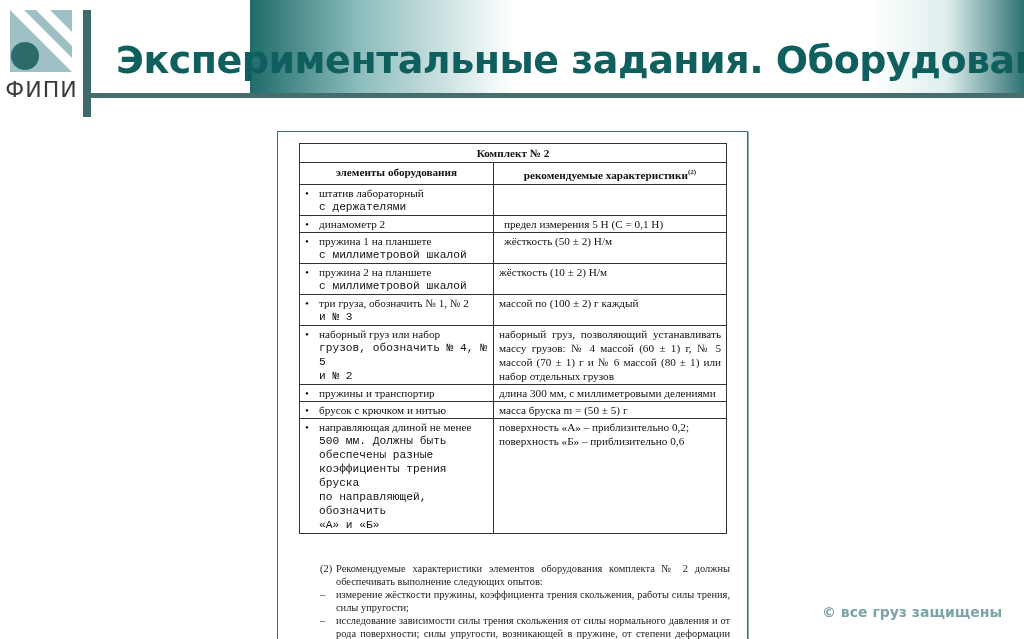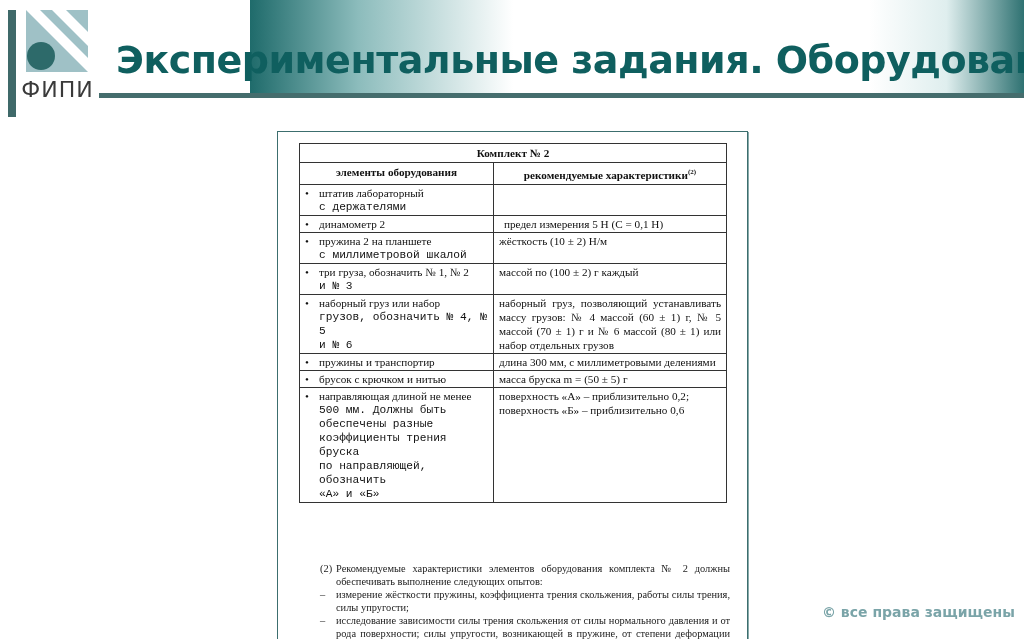--- a/index.html
+++ b/index.html
@@ -15,21 +15,21 @@
     content:""; position:absolute; left:0; top:0; width:100%; height:100%;
     background:linear-gradient(160deg, rgba(255,255,255,0) 0%, rgba(255,255,255,0) 40%, rgba(255,255,255,0) 100%);
   }
   .header-line {
     position:absolute; left:82px; top:93px; width:942px; height:5px; background:#456d6d;
   }
   .logo-shadow {
     position:absolute; left:8px; top:10px; width:83px; height:107px; background:#3f6969;
   }
   .logo-box {
-    position:absolute; left:16px; top:0; width:83px; height:119px; background:#ffffff;
+    position:absolute; left:0; top:0; width:83px; height:119px; background:#ffffff;
   }
   .logo-mark { position:absolute; left:10px; top:10px; width:62px; height:62px; }
   .logo-text {
     position:absolute; left:0; top:77px; width:83px; text-align:center;
     font-size:22px; color:#3a3a3a; letter-spacing:1px; font-family:"DejaVu Sans", sans-serif;
   }
   .page-title {
     position:absolute; left:116px; top:38px; font-size:38px; font-weight:bold;
     color:#0f5f5f; font-family:"DejaVu Sans", sans-serif; letter-spacing:-0.5px; white-space:nowrap;
   }
@@ -89,29 +89,33 @@
     </tr>
     <tr>
       <td><span class="bul">•</span><span>штатив лабораторный</span><span class="ind">с держателями</span></td>
       <td></td>
     </tr>
     <tr>
       <td><span class="bul">•</span><span>динамометр 2</span></td>
       <td style="padding-left:10px">предел измерения 5 Н (C = 0,1 Н)</td>
     </tr>
     <tr>
+      <td><span class="bul">•</span><span>пружина 1 на планшете</span><span class="ind">с миллиметровой шкалой</span></td>
+      <td style="padding-left:10px">жёсткость (50 ± 2) Н/м</td>
+    </tr>
+    <tr>
       <td><span class="bul">•</span><span>пружина 2 на планшете</span><span class="ind">с миллиметровой шкалой</span></td>
       <td>жёсткость (10 ± 2) Н/м</td>
     </tr>
     <tr>
       <td><span class="bul">•</span><span>три груза, обозначить № 1, № 2</span><span class="ind">и № 3</span></td>
       <td>массой по (100 ± 2) г каждый</td>
     </tr>
     <tr>
-      <td><span class="bul">•</span><span>наборный груз или набор</span><span class="ind">грузов, обозначить № 4, № 5</span><span class="ind">и № 6</span></td>
+      <td><span class="bul">•</span><span>наборный груз или набор</span><span class="ind">грузов, обозначить № 4, № 5</span><span class="ind">и № 2</span></td>
       <td class="just">наборный груз, позволяющий устанавливать массу грузов: № 4 массой (60 ± 1) г, № 5 массой (70 ± 1) г и № 6 массой (80 ± 1) или набор отдельных грузов</td>
     </tr>
     <tr>
       <td><span class="bul">•</span><span>пружины и транспортир</span></td>
       <td class="just">длина 300 мм, с миллиметровыми делениями</td>
     </tr>
     <tr>
       <td><span class="bul">•</span><span>брусок с крючком и нитью</span></td>
       <td>масса бруска m = (50 ± 5) г</td>
     </tr>
@@ -131,13 +135,13 @@
       <span class="note-mark">–</span>
       <span class="note-text">измерение жёсткости пружины, коэффициента трения скольжения, работы силы трения, силы упругости;</span>
     </div>
     <div class="note-line">
       <span class="note-mark">–</span>
       <span class="note-text">исследование зависимости силы трения скольжения от силы нормального давления и от рода поверхности; силы упругости, возникающей в пружине, от степени деформации пружины.</span>
     </div>
   </div>
 </div>
 
-<div class="copyright">© все права защищены</div>
+<div class="copyright">© все груз защищены</div>
 
 </body></html>

